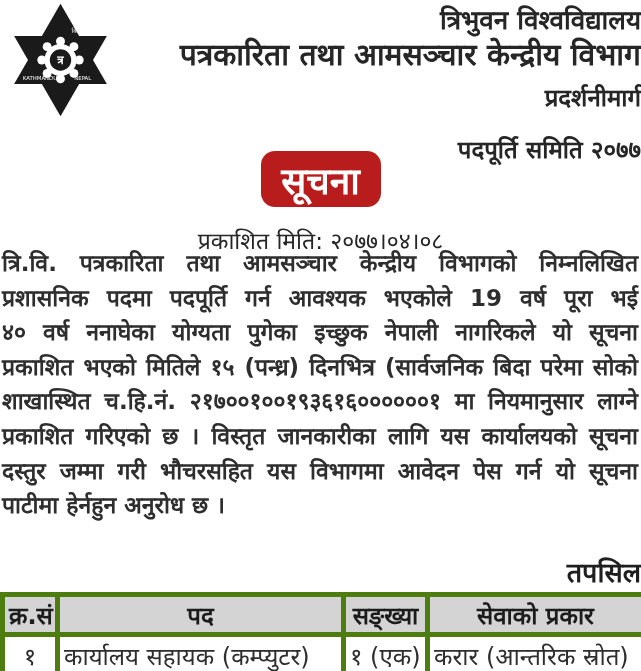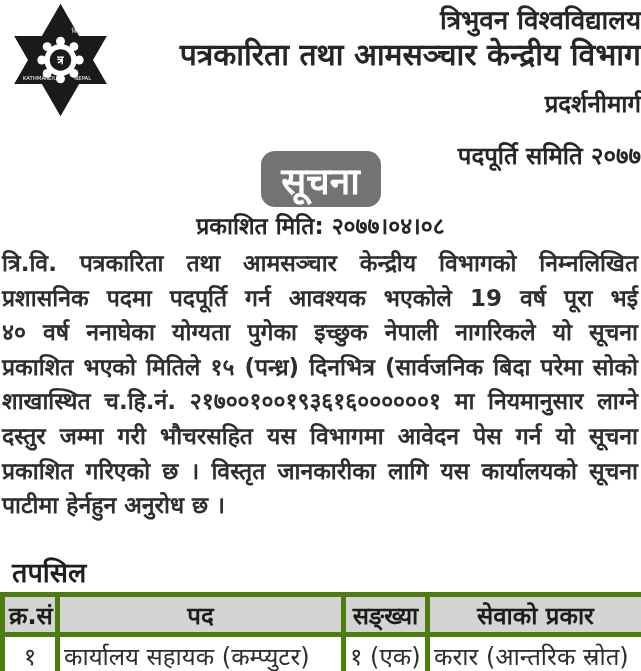--- a/index.html
+++ b/index.html
@@ -7,43 +7,43 @@
     position:relative; width:641px; height:671px; background:#ffffff;
     font-family:"DejaVu Sans","Liberation Sans",sans-serif;
     color:#2b2b2b; overflow:hidden;
   }
 
   
   .logo { position:absolute; left:7px; top:3px; width:107px; height:114px; }
   .heading { position:absolute; top:4px; left:0; right:0; text-align:right; font-weight:bold; color:#262626; }
   .h-university  { font-size:26px; line-height:32px; }
   .h-department  { font-size:30px; line-height:38px; }
-  .h-address     { font-size:24px; line-height:32px; margin-top:14px; }
+  .h-address     { font-size:24px; line-height:32px; margin-top:8px; }
   .h-committee   { font-size:24px; line-height:32px; margin-top:20px; }
 
   
   .notice-badge {
     position:absolute; top:151px; left:50%; transform:translateX(-50%);
-    width:120px; height:56px; background:#737373; border-radius:14px;
+    width:120px; height:56px; background:#b91c1c; border-radius:14px;
     display:flex; align-items:center; justify-content:center;
     color:#ffffff; font-weight:bold; font-size:37px;
   }
 
   .date-line {
-    position:absolute; top:209px; left:0; right:0;
-    text-align:center; font-weight:bold; font-size:23px; color:#262626;
+    position:absolute; top:224px; left:0; right:0;
+    text-align:center; font-weight:normal; font-size:23px; color:#262626;
   }
 
   
   .body-text { position:absolute; top:246px; left:2px; right:3px; font-size:23px; color:#2e2e2e;font-weight:bold; }
   .body-line { height:34.6px; line-height:34.6px; text-align:justify; text-align-last:justify; overflow:visible; }
   .body-line.last { text-align-last:left; }
 
   .tapasil {
-    position:absolute; top:553px; left:12px; right:0; text-align:left;
+    position:absolute; top:553px; left:12px; right:0; text-align:right;
     font-weight:bold; font-size:27px; color:#1f1f1f;
   }
 
   
   .notice-table {
     position:absolute; top:592px; left:0; width:641px;
     border-collapse:collapse; table-layout:fixed; font-size:24px;
   }
   .notice-table th, .notice-table td {
     border:5px solid #4d7c0f; padding:0 4px; overflow:hidden; white-space:nowrap;
@@ -92,22 +92,22 @@
   </div>
 
   <div class="date-line">प्रकाशित मिति: २०७७।०४।०८</div>
 
   <div class="body-text">
     <div class="body-line">त्रि.वि. पत्रकारिता तथा आमसञ्चार केन्द्रीय विभागको निम्नलिखित</div>
     <div class="body-line">प्रशासनिक पदमा पदपूर्ति गर्न आवश्यक भएकोले 19 वर्ष पूरा भई</div>
     <div class="body-line">४० वर्ष ननाघेका योग्यता पुगेका इच्छुक नेपाली नागरिकले यो सूचना</div>
     <div class="body-line">प्रकाशित भएको मितिले १५ (पन्ध्र) दिनभित्र (सार्वजनिक बिदा परेमा सोको</div>
     <div class="body-line">शाखास्थित च.हि.नं. २१७००१००१९३६१६००००००१ मा नियमानुसार लाग्ने</div>
+    <div class="body-line">प्रकाशित गरिएको छ । विस्तृत जानकारीका लागि यस कार्यालयको सूचना</div>
     <div class="body-line">दस्तुर जम्मा गरी भौचरसहित यस विभागमा आवेदन पेस गर्न यो सूचना</div>
-    <div class="body-line">प्रकाशित गरिएको छ । विस्तृत जानकारीका लागि यस कार्यालयको सूचना</div>
     <div class="body-line last">पाटीमा हेर्नहुन अनुरोध छ ।</div>
   </div>
 
   <div class="tapasil">तपसिल</div>
 
   <table class="notice-table">
     <colgroup>
       <col class="c1">
         <col class="c2">
         <col class="c3">

